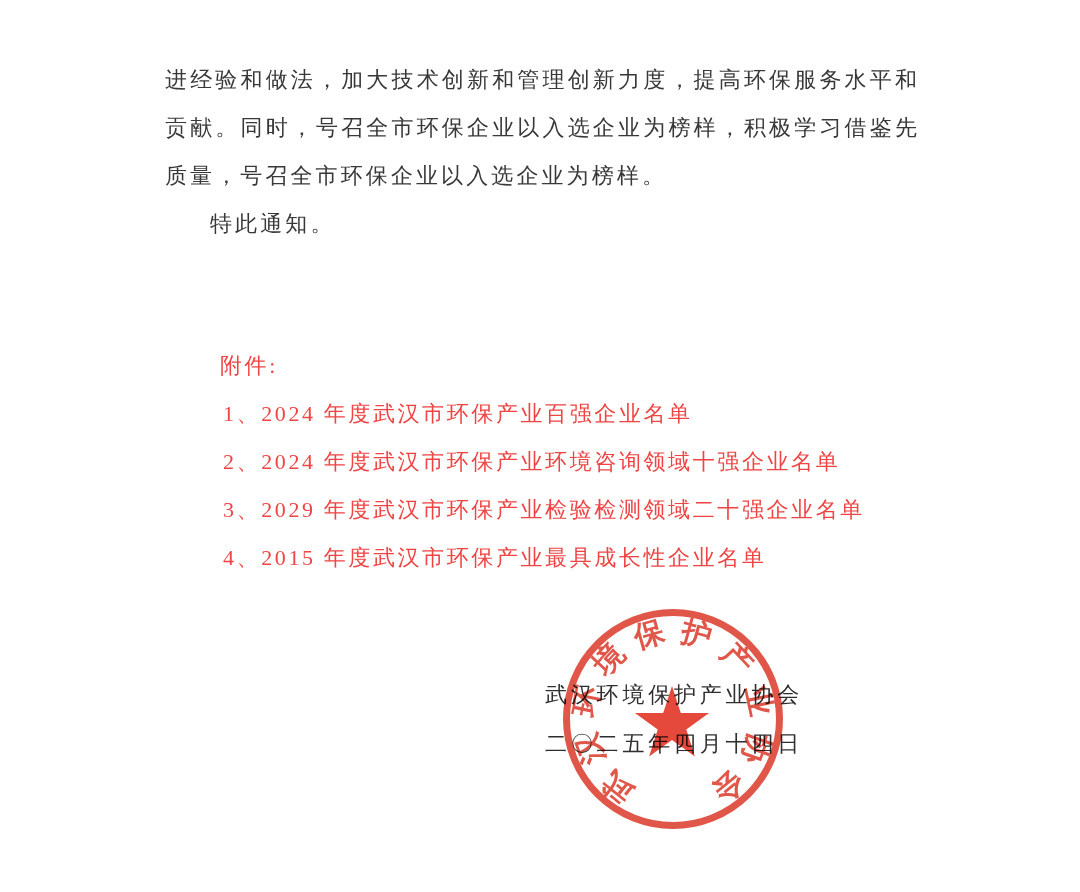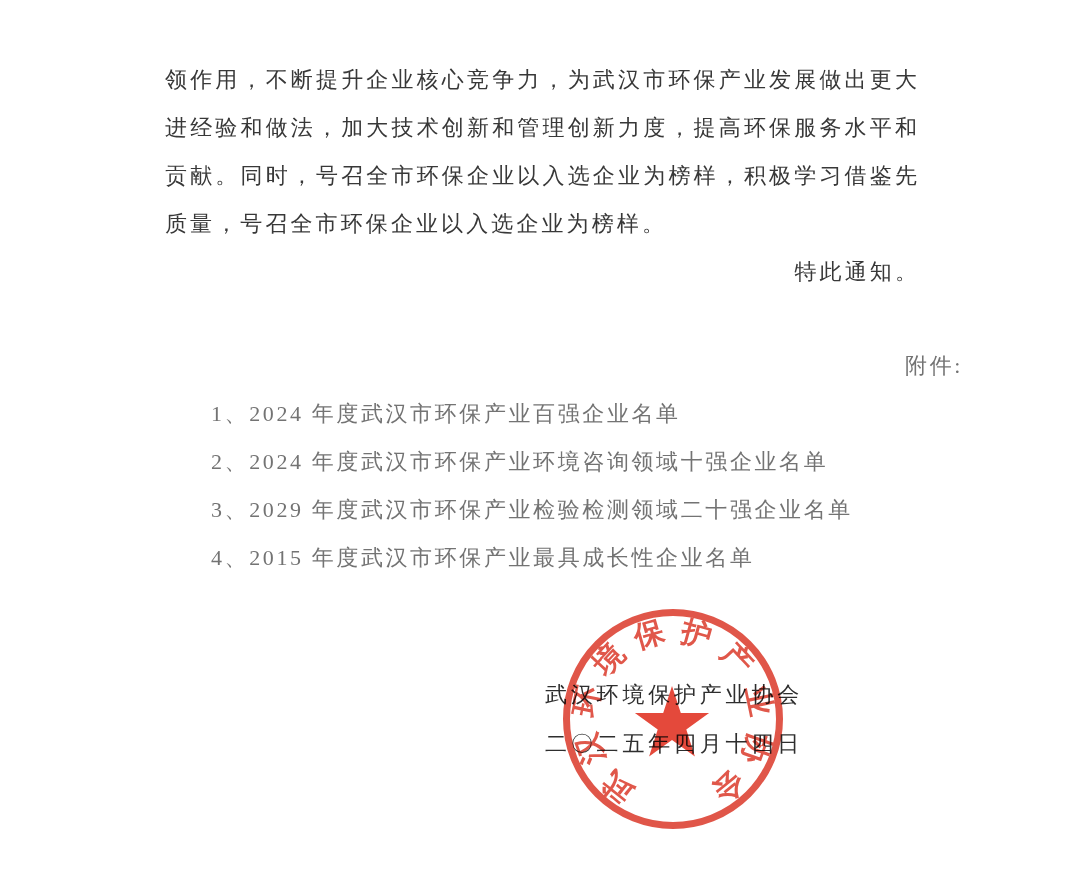--- a/index.html
+++ b/index.html
@@ -29,33 +29,33 @@
     color: #383838;
   }
   .bline {
     white-space: nowrap;
   }
   .bline.just {
     white-space: normal;
     text-align: justify;
     text-align-last: justify;
   }
-  .indent1 { padding-left: 45px; text-align: right; }
+  .indent1 { padding-left: 45px; }
   .indent2 { padding-left: 48px; }
 
   
   .attachments {
     position: absolute;
-    left: 163px;
+    left: 175px;
     top: 342px;
     width: 800px;
     font-size: 22px;
     line-height: 48px;
     letter-spacing: 2.6px;
-    color: #737373;
+    color: #ef4444;
   }
 
   
   .signature {
     position: absolute;
     left: 545px;
     top: 670px;
     font-size: 22px;
     line-height: 49px;
     letter-spacing: 3.8px;
@@ -91,21 +91,20 @@
     fill: #de4b3d;
     text-anchor: middle;
   }
 </style>
 </head>
 <body>
 
 <div class="page">
 
   <div class="notice-body">
-    <div class="bline just">领作用，不断提升企业核心竞争力，为武汉市环保产业发展做出更大</div>
     <div class="bline just">进经验和做法，加大技术创新和管理创新力度，提高环保服务水平和</div>
     <div class="bline just">贡献。同时，号召全市环保企业以入选企业为榜样，积极学习借鉴先</div>
     <div class="bline">质量，号召全市环保企业以入选企业为榜样。</div>
     <div class="bline indent1">特此通知。</div>
   </div>
 
   <div class="attachments">
     <div class="bline indent1">附件:</div>
     <div class="bline indent2">1、2024 年度武汉市环保产业百强企业名单</div>
     <div class="bline indent2">2、2024 年度武汉市环保产业环境咨询领域十强企业名单</div>

